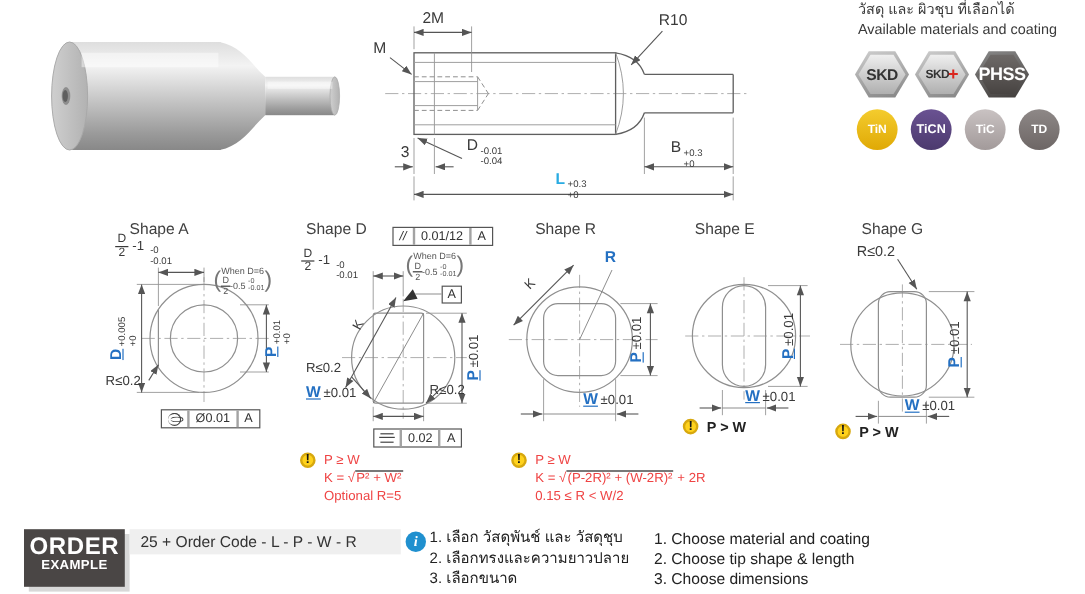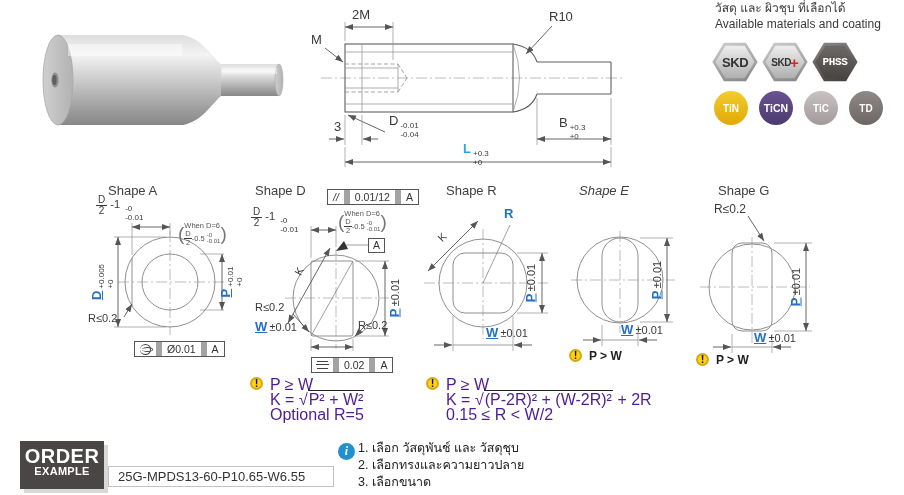--- a/index.html
+++ b/index.html
@@ -12,50 +12,50 @@
   .blue{color:#2470c2;font-weight:bold;}
   .bu{color:#2470c2;font-weight:bold;text-decoration:underline;}
   .cyan{color:#29abe2;font-weight:bold;}
   .tol{display:inline-flex;flex-direction:column;vertical-align:-3px;margin-left:2px;}
   .tol i{font-style:normal;font-size:8px;line-height:8.5px;}
   .frac{display:inline-flex;flex-direction:column;text-align:center;vertical-align:middle;}
   .frac i{font-style:normal;font-size:10px;line-height:10px;padding:0 2px;}
   .frac .num{border-bottom:1px solid #3a3a3a;}
   .vlbl{position:absolute;transform:translate(-50%,-50%) rotate(-90deg);white-space:nowrap;font-size:11px;}
   .gdt{position:absolute;display:inline-flex;border:1px solid #555;background:#fff;font-size:10.5px;color:#333;}
-  .gdt span{padding:1px 5px;border-left:6px solid #a3a3a3;display:flex;align-items:center;gap:1px;}
+  .gdt span{padding:1px 5px;border-left:2px solid #a3a3a3;display:flex;align-items:center;gap:1px;}
   .gdt span:first-child{border-left:none;}
   .datum{position:absolute;border:1px solid #555;font-size:10.5px;line-height:13px;padding:0 4px;background:#fff;color:#333;}
   .cicon{position:relative;display:inline-block;width:11px;height:11px;border:1px solid #444;border-radius:50%;}
   .cicon span{position:absolute;left:2px;top:2px;width:5px;height:5px;border:1px solid #444;border-radius:50%;}
   .sicon{display:inline-block;width:11px;height:8px;border-top:1.3px solid #444;border-bottom:1.3px solid #444;position:relative;}
   .sicon:after{content:"";position:absolute;left:-1px;right:-1px;top:2.4px;border-top:1.3px solid #444;}
   .whennote{position:absolute;font-size:7.5px;color:#555;display:flex;align-items:center;line-height:9px;}
   .whennote:before{content:"(";font-size:19px;font-weight:200;color:#777;}
   .whennote:after{content:")";font-size:19px;font-weight:200;color:#777;}
   .whennote .frac i{font-size:7.5px;line-height:7.5px;padding:0 1px;}
   .whennote .tol i{font-size:6px;line-height:6px;}
   .shape-title{position:absolute;top:0;font-size:13px;color:#404040;white-space:nowrap;}
   .warn{display:inline-flex;width:13px;height:13px;border-radius:50%;background:#ffd21c;border:2.5px solid #d7a80e;
         color:#161616;font-weight:bold;font-size:11px;align-items:center;justify-content:center;line-height:1;flex:none;}
   .warntxt{font-size:12px;font-weight:bold;color:#222;}
   .note{position:absolute;display:flex;gap:7px;align-items:flex-start;}
-  .note .lines{font-size:16px;color:#4c1d95;line-height:15px;white-space:nowrap;}
+  .note .lines{font-size:11px;color:#ef4444;line-height:15px;white-space:nowrap;}
   .sqrt{border-top:1.2px solid #222;padding:0 1px;}
   .hexrow{position:absolute;display:flex;gap:4px;}
   .hex{width:46px;height:40px;position:relative;display:flex;align-items:center;justify-content:center;
        clip-path:polygon(26% 2%,74% 2%,99% 50%,74% 98%,26% 98%,1% 50%);
        background:linear-gradient(165deg,#cfcfcf,#828282);}
   .hex:before{content:"";position:absolute;inset:3px;
        clip-path:polygon(26% 2%,74% 2%,99% 50%,74% 98%,26% 98%,1% 50%);
        background:linear-gradient(180deg,#f0f0f0,#aeaeae);}
   .hex b{position:relative;font-size:13px;color:#333;letter-spacing:-0.4px;}
   .hex.dark{background:linear-gradient(165deg,#8a8a8a,#3e3a38);}
   .hex.dark:before{background:linear-gradient(180deg,#6e6a68,#474341);}
-  .hex.dark b{color:#fff;font-size:11px;font-family:Liberation Mono, monospace;}
+  .hex.dark b{color:#fff;font-size:15px;}
   .hex .plus{position:relative;color:#da251d;font-size:15px;font-weight:bold;margin-left:-1px;}
   .hex.skdplus b{font-size:10px;}
   .rndrow{position:absolute;display:flex;gap:11px;}
   .rnd{width:34px;height:34px;border-radius:50%;display:flex;align-items:center;justify-content:center;
        color:#fff;font-weight:bold;font-size:10px;}
   .tin{background:linear-gradient(180deg,#f4cc2e,#e0a905);}
   .ticn{background:linear-gradient(180deg,#6a5292,#4c3a6e);font-size:10.5px;}
   .tic{background:linear-gradient(180deg,#c9c2c2,#a29a9a);}
   .td{background:linear-gradient(180deg,#8e8887,#6d6665);}
   .order-box{position:absolute;left:20px;top:441px;width:84px;height:48px;background:#4a4645;
@@ -355,21 +355,21 @@
       <line x1="14" y1="162" x2="32" y2="162" class="dim" marker-end="url(#ae)"></line>
       <line x1="112" y1="162" x2="94" y2="162" class="dim" marker-end="url(#ae)"></line>
     </svg>
     <span class="vlbl f12" style="left:22px;top:54px;transform:translate(-50%,-50%) rotate(-45deg);">K</span>
     <span class="lbl f13" style="left:84px;top:24px;"><b class="blue">R</b></span>
     <span class="vlbl" style="left:110px;top:100px;"><b class="bu f13">P</b> <span>±0.01</span></span>
     <span class="lbl" style="left:66px;top:143px;"><b class="bu f13">W</b> <span>±0.01</span></span>
   </div>
 
   <div class="abs" style="left:563px;top:183px;width:135px;height:200px;">
-    <div class="shape-title" style="left:16px;font-style:italic;">Shape E</div>
+    <div class="shape-title" style="left:16px;">Shape E</div>
     <svg width="135" height="200" viewBox="0 0 135 200">
       <line x1="8" y1="97" x2="112" y2="97" class="cl"></line>
       <line x1="57" y1="48" x2="57" y2="150" class="cl"></line>
       <circle cx="57" cy="97" r="43" class="ol2"></circle>
       <rect x="39" y="55" width="36" height="84" rx="18" class="ol2"></rect>
       <line x1="77" y1="55" x2="110" y2="55" class="xl"></line>
       <line x1="77" y1="139" x2="110" y2="139" class="xl"></line>
       <line x1="104" y1="55" x2="104" y2="139" class="dim" marker-start="url(#as)" marker-end="url(#ae)"></line>
       <line x1="39" y1="142" x2="39" y2="163" class="xl"></line>
       <line x1="75" y1="142" x2="75" y2="163" class="xl"></line>
@@ -425,22 +425,27 @@
       <span>P ≥ W</span><br>
       <span><span>K = √</span><span class="sqrt">(P-2R)² + (W-2R)²</span>&nbsp;<span>+ 2R</span></span><br>
       <span>0.15 ≤ R &lt; W/2</span>
     </span>
   </div>
 
   <div class="order-box">
     <div class="l1">ORDER</div>
     <div class="l2">EXAMPLE</div>
   </div>
-  <div class="exmp">25G-MPDS13-60-P10.65-W6.55</div>
+  <div class="tmpl">25 + Order Code - L - P - W - R</div>
   <div class="info">i</div>
 
   <div class="steps" style="left:358px;top:440px;">
     <div>1. เลือก วัสดุพันช์ และ วัสดุชุบ</div>
     <div>2. เลือกทรงและความยาวปลาย</div>
     <div>3. เลือกขนาด</div>
   </div>
+  <div class="steps" style="left:545px;top:440px;font-size:13px;">
+    <div>1. Choose material and coating</div>
+    <div>2. Choose tip shape &amp; length</div>
+    <div>3. Choose dimensions</div>
+  </div>
 
 </div>
 
 </body></html>

